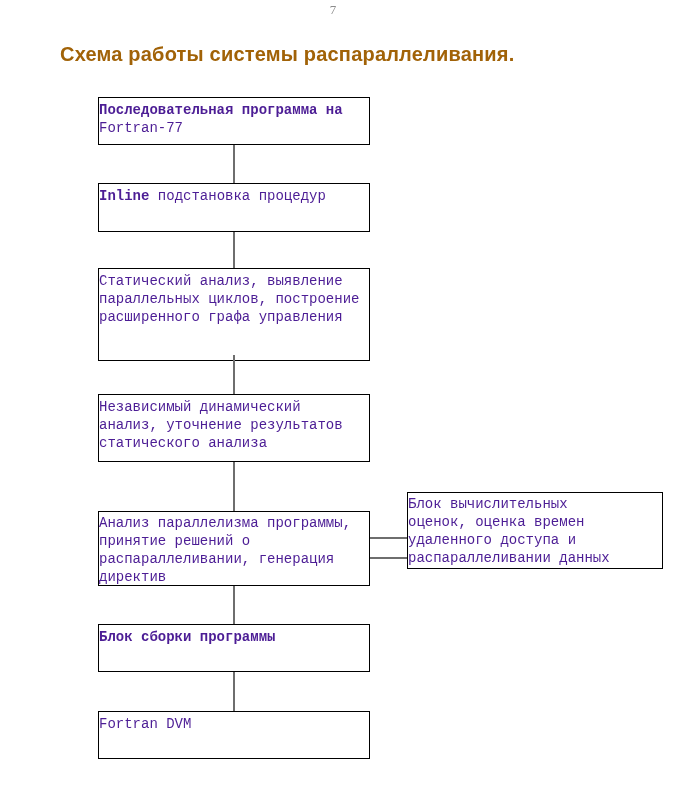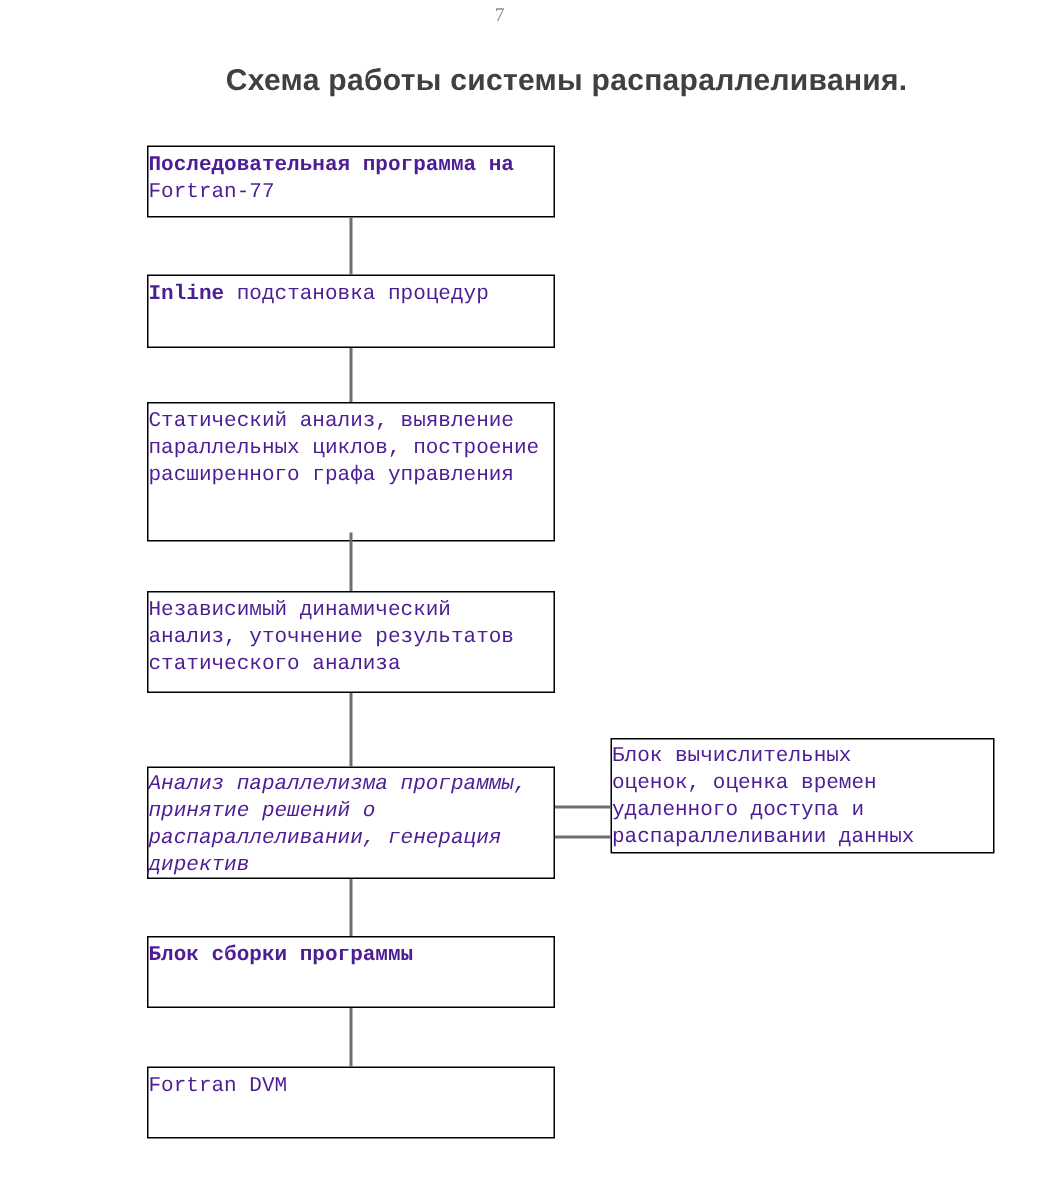--- a/index.html
+++ b/index.html
@@ -19,22 +19,22 @@
     text-align: center;
     color: #8c8c8c;
     font-family: "Liberation Serif", serif;
     font-size: 13px;
   }
   .title {
     position: absolute;
     top: 43px;
     left: 60px;
     width: 545px;
-    text-align: right;
-    color: #404040;
+    text-align: left;
+    color: #a16207;
     font-family: "Liberation Sans", sans-serif;
     font-weight: 700;
     font-size: 20px;
     letter-spacing: 0.2px;
   }
   .box {
     position: absolute;
     box-sizing: border-box;
     border: 1px solid #000000;
     background: #ffffff;
@@ -44,21 +44,21 @@
     line-height: 18px;
     padding-top: 3px;
     color: #4c1d95;
   }
   .box .b { font-weight: 700; }
   .col { left: 98px; width: 272px; }
   .box-sequential  { top: 97px;  height: 48px; }
   .box-inline      { top: 183px; height: 49px; }
   .box-static      { top: 268px; height: 93px; }
   .box-dynamic     { top: 394px; height: 68px; }
-  .box-parallelism { top: 511px; height: 75px; padding-top: 2px; font-style: italic; }
+  .box-parallelism { top: 511px; height: 75px; padding-top: 2px; }
   .box-estimates   { left: 407px; top: 492px; width: 256px; height: 77px; padding-top: 2px; }
   .box-assembly    { top: 624px; height: 48px; }
   .box-parallel    { top: 711px; height: 48px; }
   .vline {
     position: absolute;
     left: 233px;
     width: 2px;
     background: #6e6e6e;
   }
   .v1 { top: 145px; height: 38px; }

